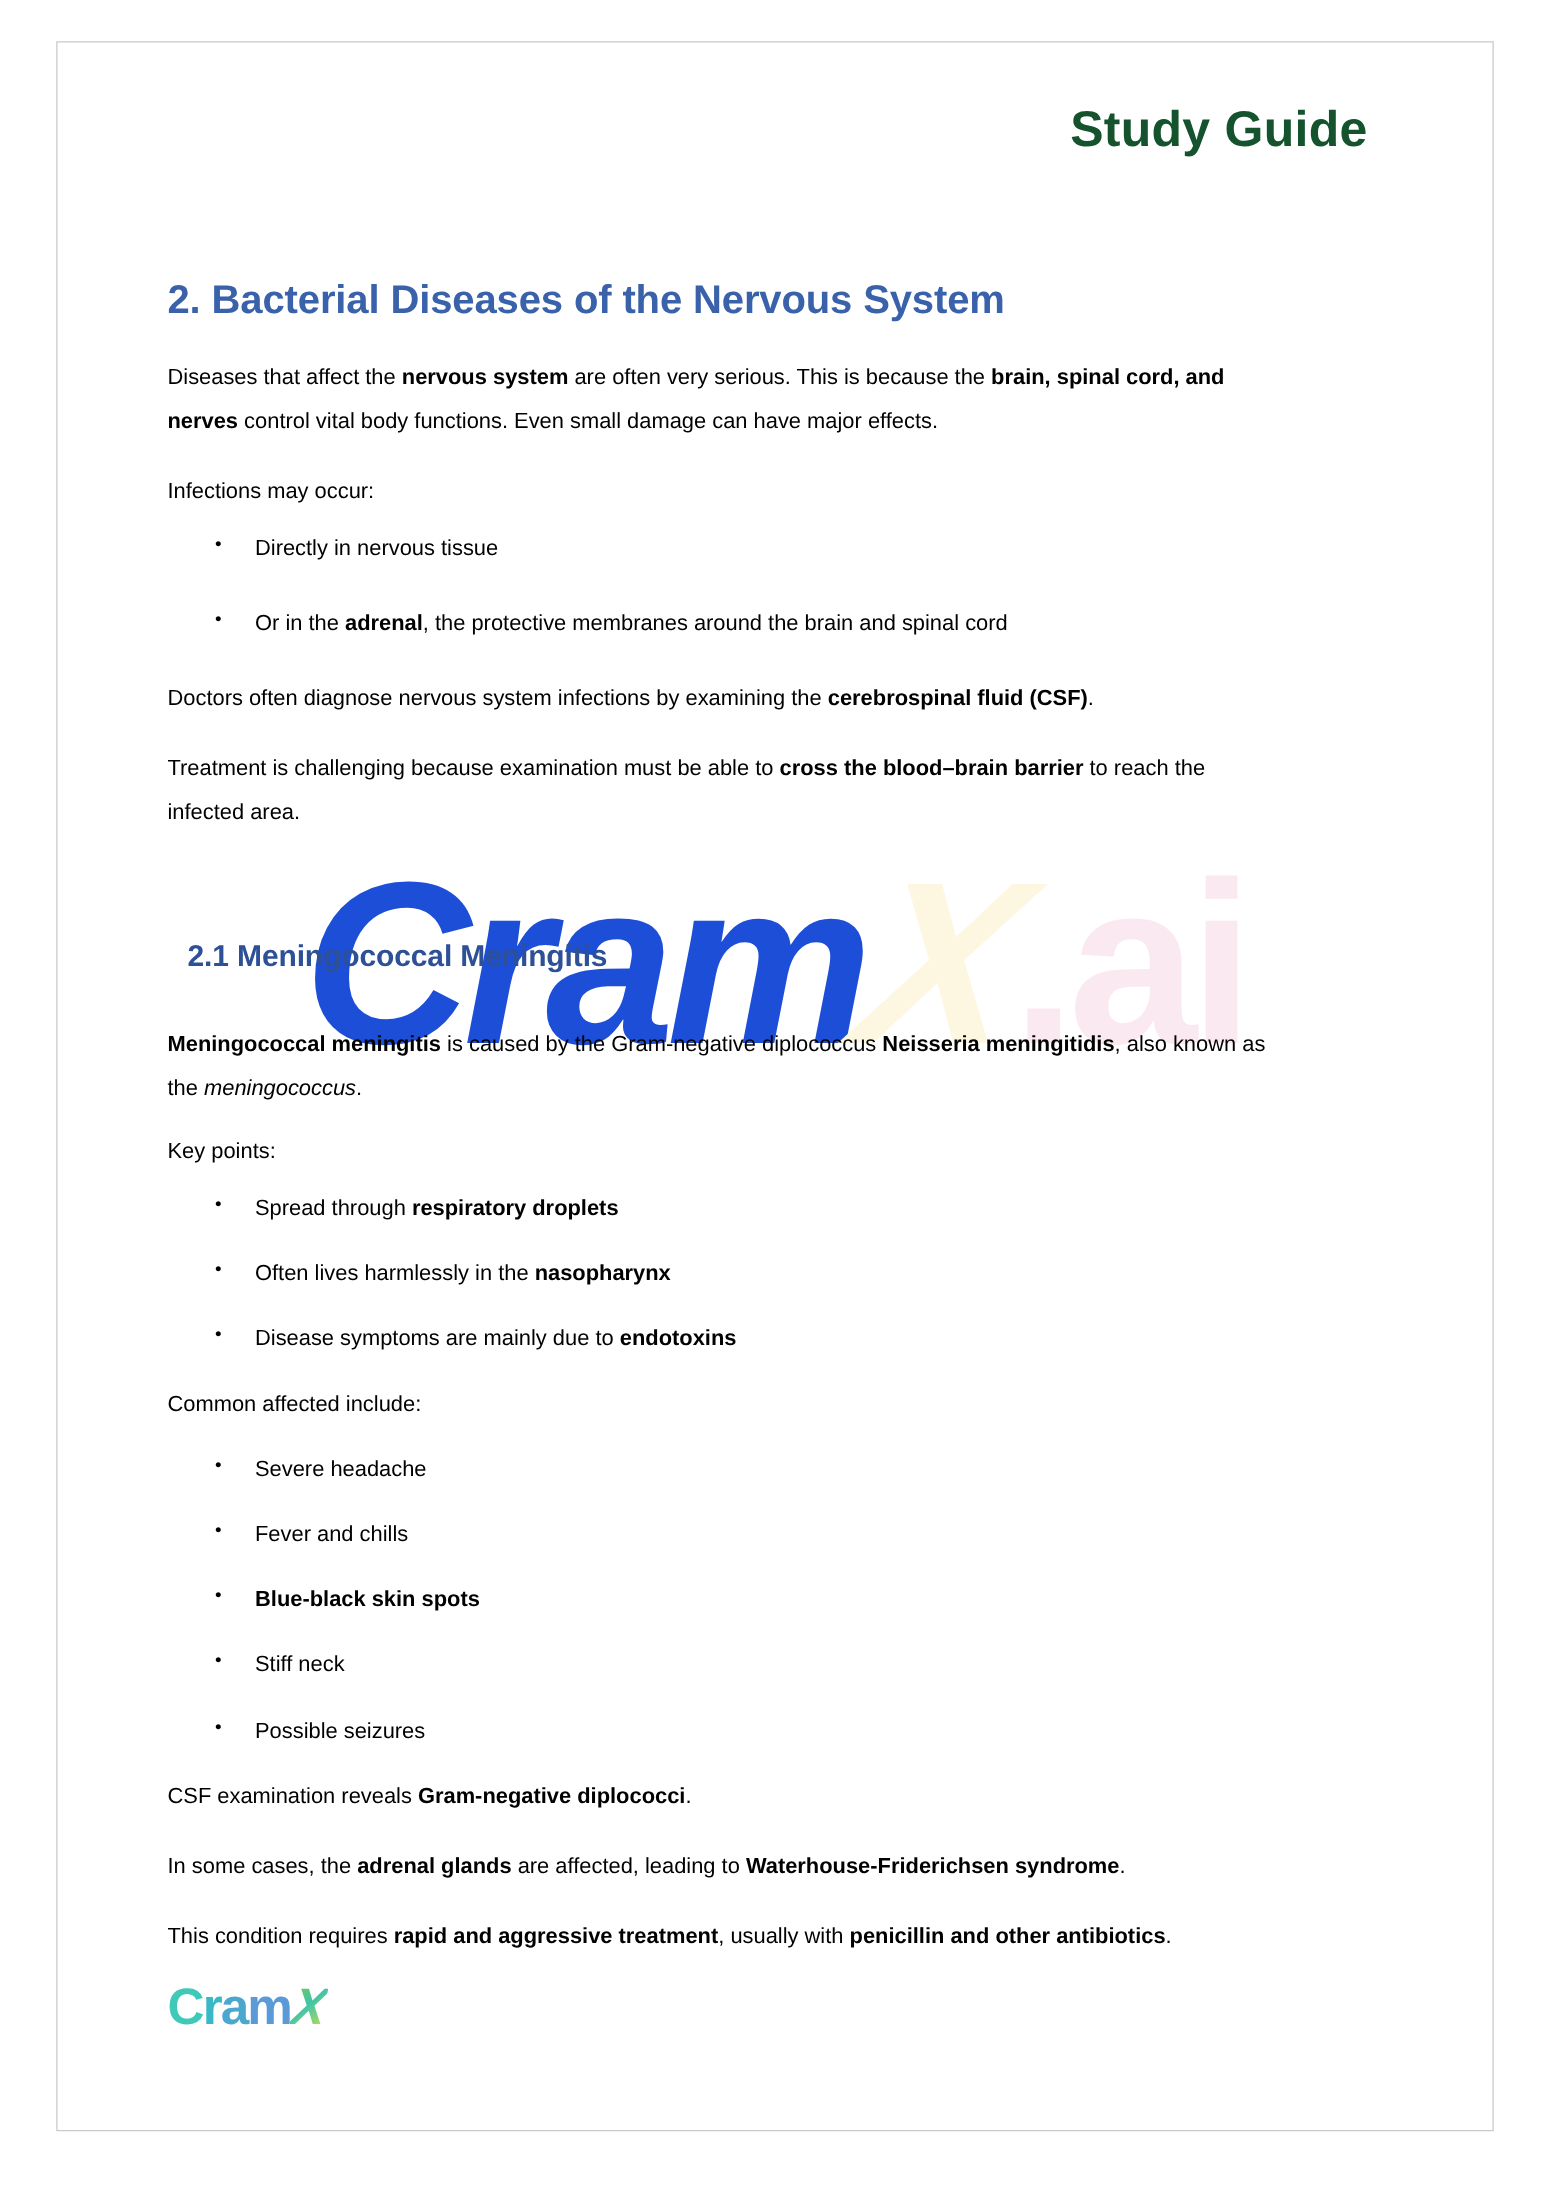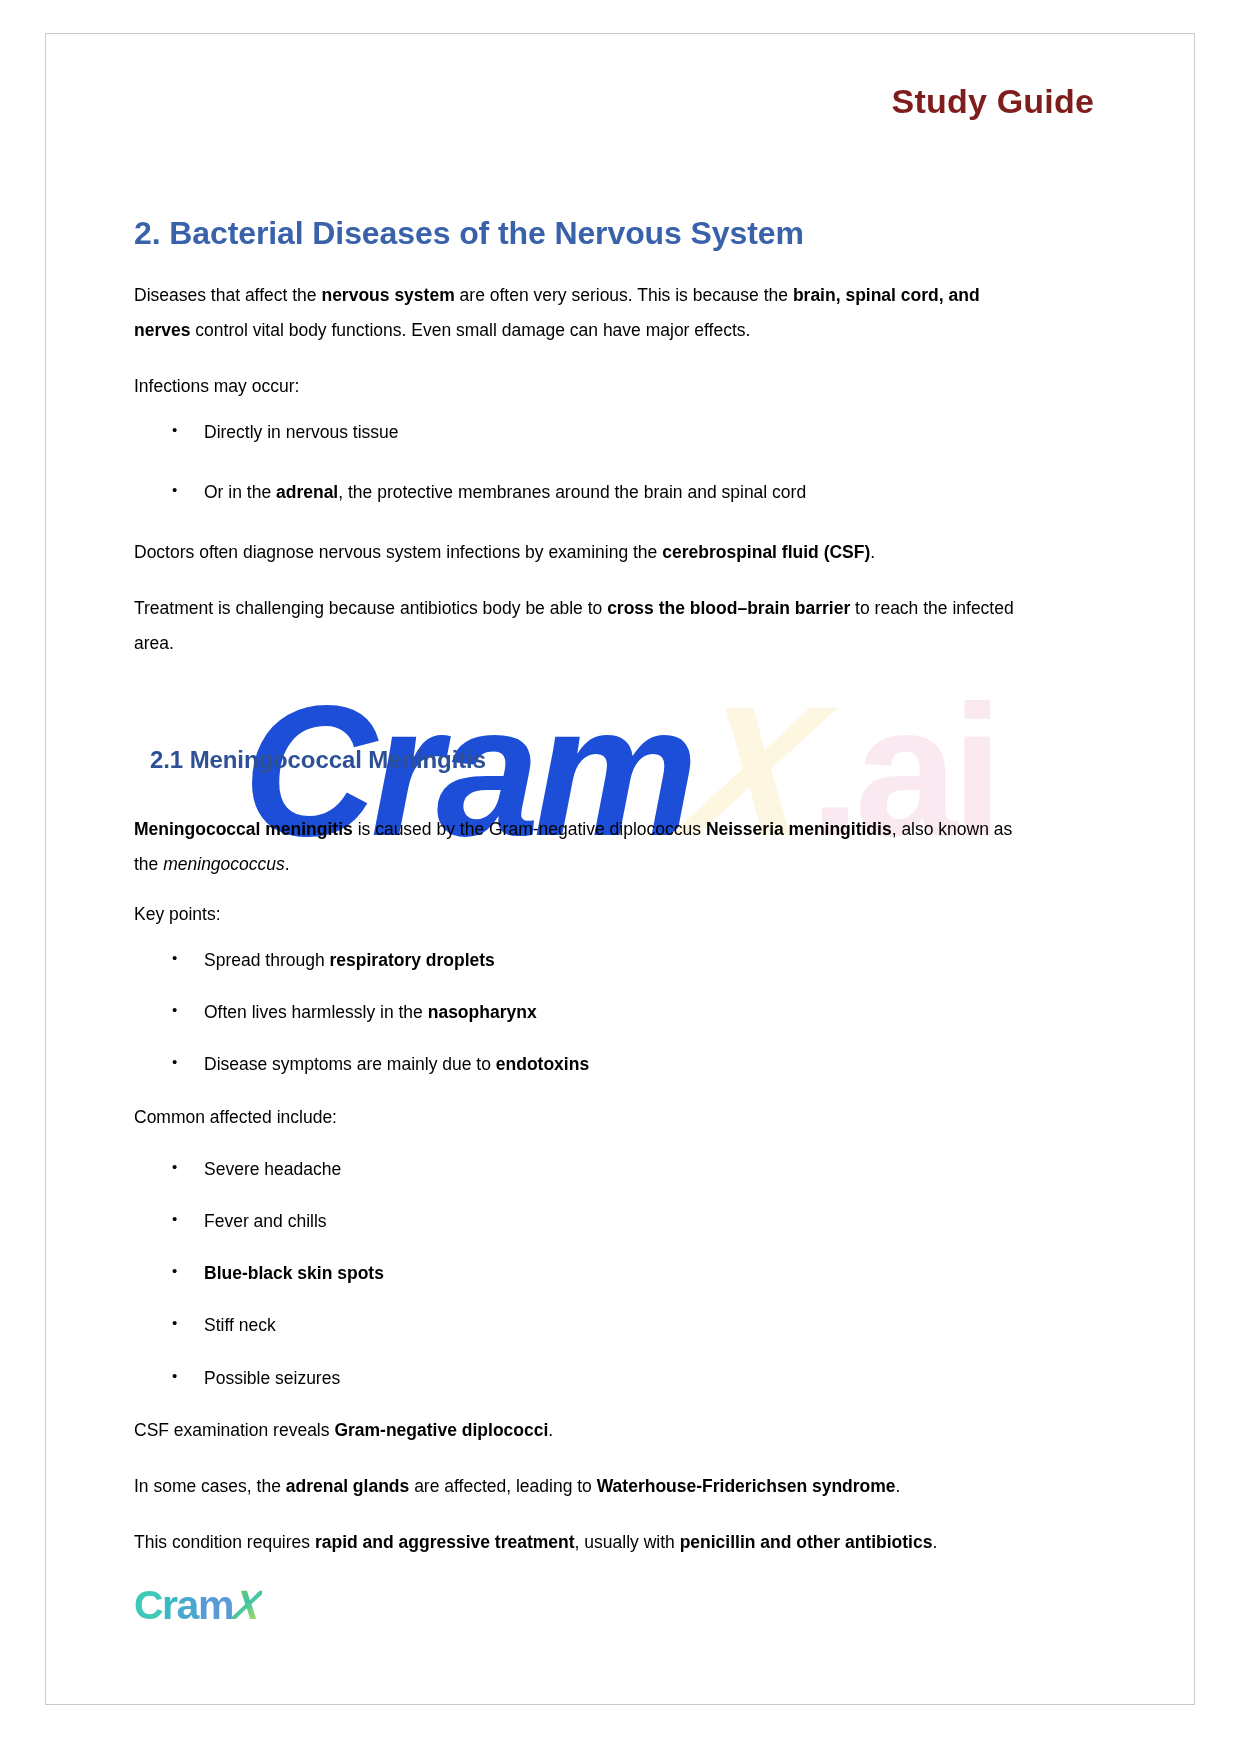--- a/index.html
+++ b/index.html
@@ -27,23 +27,23 @@
   }
   .content {
     position: relative;
     padding: 0 97px 0 88px;
     box-sizing: border-box;
     height: 100%;
     z-index: 2;
   }
   .doc-header {
     text-align: right;
-    font-size: 34px;
-    font-weight: bold;
-    color: #7f1d1d;
+    font-size: 40px;
+    font-weight: bold;
+    color: #14532d;
     letter-spacing: 0.2px;
     padding-top: 48px;
     padding-right: 3px;
   }
   h1.section-title {
     font-size: 32px;
     font-weight: 600;
     color: #3a62ab;
     margin: 93px 0 0 0;
     letter-spacing: -0.1px;
@@ -178,21 +178,21 @@
       <div class="sp-34"></div>
       <li><span class="dot">•</span><span>Or in the </span><b>adrenal</b><span>, the protective membranes around the brain and spinal cord</span></li>
     </ul>
 
     <div class="sp-30"></div>
 
     <p class="body"><span>Doctors often diagnose nervous system infections by examining the </span><b>cerebrospinal fluid (CSF)</b><span>.</span></p>
 
     <div class="sp-22"></div>
 
-    <p class="body"><span>Treatment is challenging because antibiotics body be able to </span><b>cross the blood–brain barrier</b><span> to reach the infected area.</span></p>
+    <p class="body"><span>Treatment is challenging because examination must be able to </span><b>cross the blood–brain barrier</b><span> to reach the infected area.</span></p>
 
     <div class="sp-70"></div>
 
     <h2 class="sub-title">2.1 Meningococcal Meningitis</h2>
 
     <div class="sp-22"></div>
 
     <p class="body"><b>Meningococcal meningitis</b><span> is caused by the Gram-negative diplococcus </span><b>Neisseria meningitidis</b><span>, also known as the </span><i>meningococcus</i><span>.</span></p>
 
     <div class="sp-16"></div>

